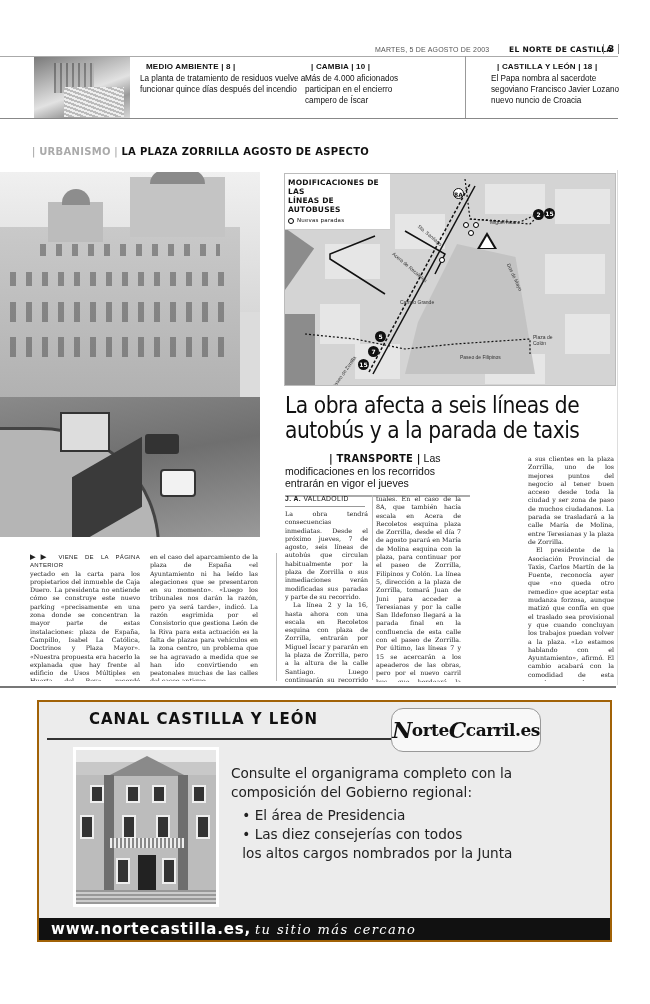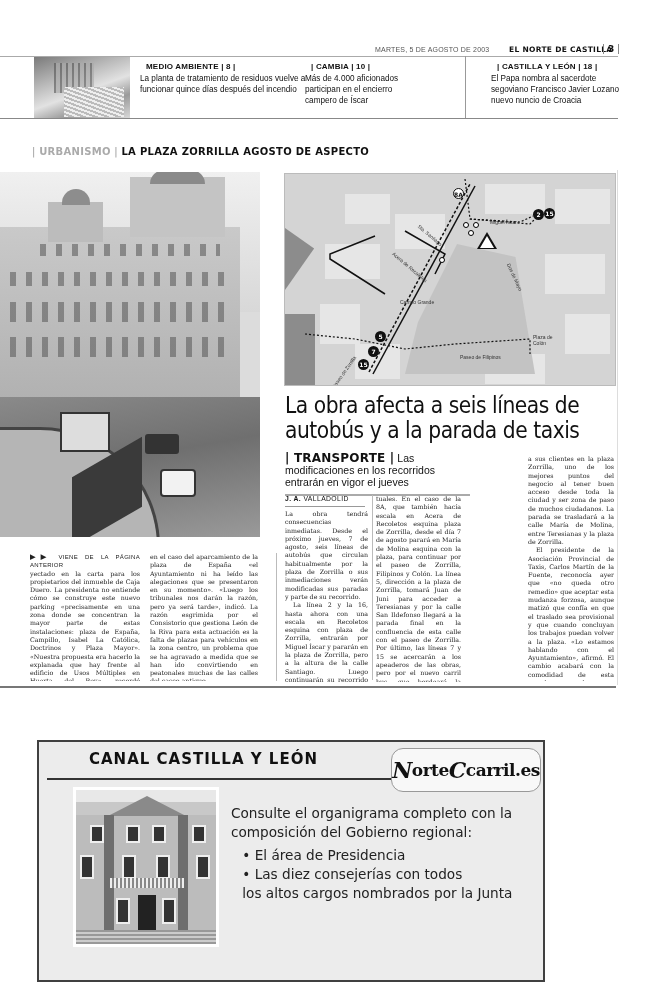--- a/index.html
+++ b/index.html
@@ -59,39 +59,39 @@
   .legend-circle { width:6px; height:6px; border:1px solid #000; border-radius:50%; display:inline-block; background:#fff; }
   .map-label { position:absolute; font-family: "Liberation Sans", sans-serif; font-size: 5px; color:#333; white-space: nowrap; }
   .stop { position:absolute; width: 11px; height: 11px; border-radius: 50%; background:#111; color:#fff; font-family:"DejaVu Sans",sans-serif; font-size: 6px; font-weight:bold; text-align:center; line-height: 11px; }
   .stop-open { position:absolute; width:6px; height:6px; border-radius:50%; border:1px solid #000; background:#fff; }
   .warn { position:absolute; width:0; height:0; border-left:10px solid transparent; border-right:10px solid transparent; border-bottom:17px solid #111; }
   .warn-inner { position:absolute; width:0; height:0; border-left:7px solid transparent; border-right:7px solid transparent; border-bottom:12px solid #fff; }
 
   
   .headline { position:absolute; top: 393px; left: 285px; width: 340px; font-family: "DejaVu Sans", sans-serif; font-size: 22.5px; line-height: 25px; letter-spacing: -0.5px; color:#111; transform: scaleX(0.9); transform-origin:left; }
   .subhead { position:absolute; top: 452px; left: 285px; width: 185px; font-family: "Liberation Sans", sans-serif; font-size: 10.5px; line-height: 12px; padding-bottom: 6px; border-bottom: 2px solid #aaa; }
-  .subhead .kicker { font-family:"DejaVu Sans",sans-serif; font-size: 12px; font-weight:bold; letter-spacing: 0.2px; }
+  .subhead .kicker { font-family:"DejaVu Sans",sans-serif; font-size: 10px; font-weight:bold; letter-spacing: 0.2px; margin-left: 44px; }
   .byline { position:absolute; top: 495px; left: 285px; font-family: "Liberation Sans", sans-serif; font-size: 6.8px; letter-spacing: 0.4px; }
   .byline .author { font-weight:bold; }
   .byline-rule { position:absolute; top: 506px; left: 285px; width: 80px; height: 1px; background:#999; }
 
   
   .col { position:absolute; font-family: "DejaVu Serif", serif; font-size: 6.3px; line-height: 8.3px; text-align: justify; color:#222; }
   .col p { text-indent: 0; }
   .col p.ind { text-indent: 8px; }
   .cont-mark { font-family: "Liberation Sans", sans-serif; font-size: 6px; letter-spacing: 0.3px; }
   .cont-mark b { font-size:7px; }
 
   .col-rule { position:absolute; width:1px; background:#bbb; }
 
   .page-rule { position:absolute; top: 686px; left: 0; width: 616px; height: 2px; background:#777; }
   .right-edge { position:absolute; top: 170px; left: 617px; width: 1px; height: 515px; background: #ddd; }
 
   
-  .ad { position:absolute; top: 740px; left: 37px; width: 508px; height: 242px; background: #ececec; border: 2px solid #404040; }
+  .ad { position:absolute; top: 700px; left: 37px; width: 575px; height: 242px; background: #ececec; border: 2px solid #a16207; }
   .ad-title { position:absolute; top: 8px; left: 50px; font-family:"DejaVu Sans",sans-serif; font-weight:bold; font-size: 15px; letter-spacing: 1px; color:#111; }
   .ad-title-rule { position:absolute; top: 36px; left: 8px; width: 345px; height: 1.5px; background:#333; }
   .ad-logo { position:absolute; top: 6px; left: 352px; width: 150px; height: 44px; background:#f8f8f8; border:1.5px solid #999; border-radius: 12px; display:flex; align-items:center; justify-content:center; font-family:"DejaVu Serif",serif; font-weight:bold; font-size: 17px; color:#111; letter-spacing: -0.5px; }
   .ad-logo .big { font-size: 22px; font-style: italic; }
   .ad-photo { position:absolute; top: 45px; left: 34px; width: 146px; height: 160px; background:#fff; padding:3px; }
   .ad-photo-inner { position:relative; width:100%; height:100%; background: linear-gradient(#e8e8e8 0 8%, #c8c8c8 8% 100%); overflow:hidden; }
   .ad-pediment { position:absolute; top:6px; left:32px; width:78px; height:0; border-left:39px solid transparent; border-right:39px solid transparent; border-bottom:20px solid #8a8a8a; }
   .ad-facade { position:absolute; top: 25px; left:0; width:100%; height: 130px; background: #bcbcbc; }
   .ad-pilaster { position:absolute; top: 25px; width: 10px; height: 115px; background:#6e6e6e; }
   .ad-window { position:absolute; width: 14px; height: 18px; background:#333; border: 2px solid #eee; }
@@ -185,20 +185,28 @@
     <line x1="92" y1="8" x2="96" y2="112" stroke="none"></line>
     <polyline points="84,198 185,10" fill="none" stroke="#111" stroke-width="1.5" stroke-dasharray="3,2"></polyline>
     <polyline points="88,200 190,12" fill="none" stroke="#111" stroke-width="1.5"></polyline>
     <polyline points="85,20 92,48 100,60 180,10" fill="none" stroke="none"></polyline>
     <polyline points="180,5 185,45 245,50 255,40" fill="none" stroke="#111" stroke-width="1.2" stroke-dasharray="2,2"></polyline>
     <polyline points="185,45 235,48 248,42" fill="none" stroke="#111" stroke-width="1.2" stroke-dasharray="2,2"></polyline>
     <polyline points="20,160 70,165 120,175 170,170 245,165 245,180" fill="none" stroke="#111" stroke-width="1.2" stroke-dasharray="2,2"></polyline>
     <line x1="150" y1="60" x2="200" y2="100" stroke="none"></line>
   </svg>
 
+  <div class="map-title">
+    <div>MODIFICACIONES DE LAS</div>
+    <div>LÍNEAS DE AUTOBUSES</div>
+    <div class="map-legend">
+      <span class="legend-circle"></span>
+        <span>Nuevas paradas</span>
+    </div>
+  </div>
 
   <div class="map-label" style="left:130px;top:58px;transform:rotate(40deg);">Sta. Santiago</div>
   <div class="map-label" style="left:205px;top:45px;">Miguel Íscar</div>
   <div class="map-label" style="left:103px;top:90px;transform:rotate(40deg);">Acera de Recoletos</div>
   <div class="map-label" style="left:115px;top:125px;">Campo Grande</div>
   <div class="map-label" style="left:40px;top:195px;transform:rotate(-55deg);">Paseo de Zorrilla</div>
   <div class="map-label" style="left:248px;top:160px;width:24px;white-space:normal;line-height:6px;">Plaza de Colón</div>
   <div class="map-label" style="left:175px;top:180px;">Paseo de Filipinos</div>
   <div class="map-label" style="left:215px;top:100px;transform:rotate(65deg);">Dos de Mayo</div>
 
@@ -299,13 +307,17 @@
   </div>
   <div class="ad-text">
     <div>Consulte el organigrama completo con la</div>
     <div>composición del Gobierno regional:</div>
     <ul>
       <li>El área de Presidencia</li>
       <li>Las diez consejerías con todos</li>
     </ul>
     <span class="cont">los altos cargos nombrados por la Junta</span>
   </div>
+  <div class="ad-footer">
+    <span class="ad-url">www.nortecastilla.es,</span>
+    <span class="ad-slogan">tu sitio más cercano</span>
+  </div>
 </div>
 
 </body></html>

